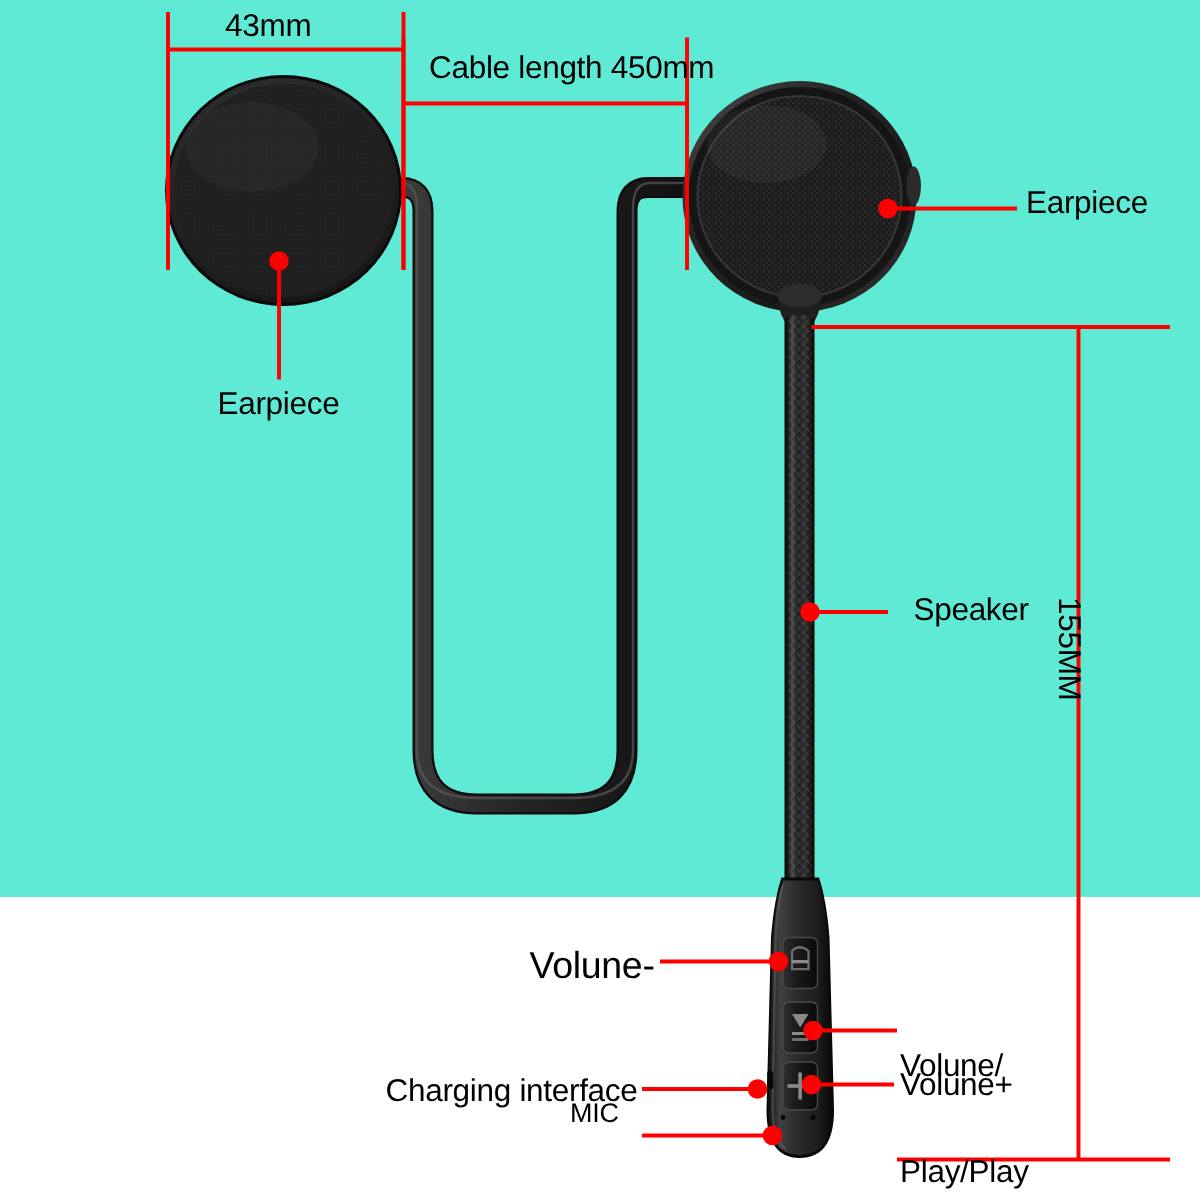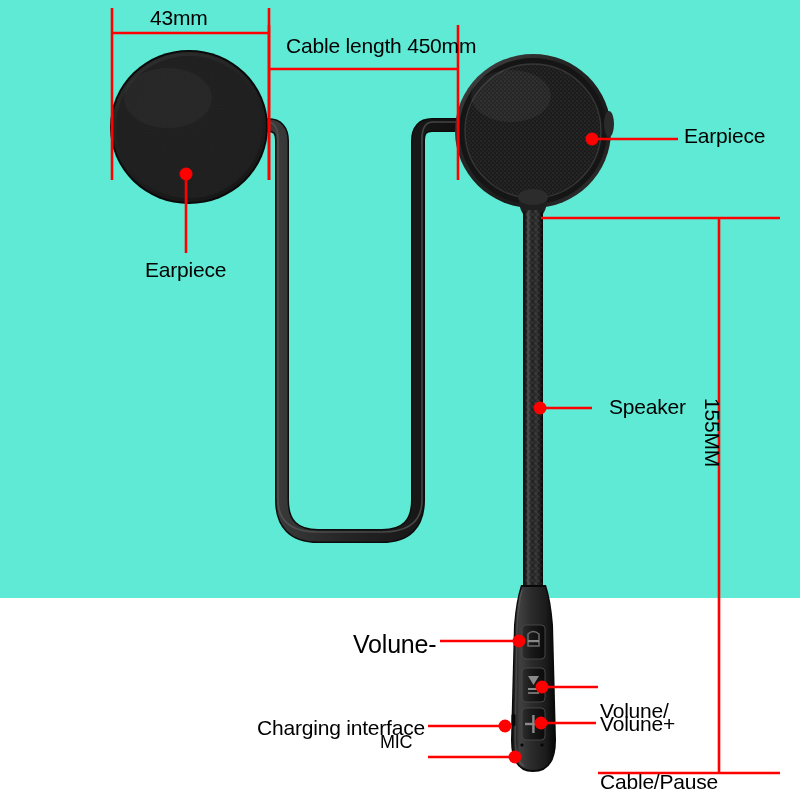--- a/index.html
+++ b/index.html
@@ -303,21 +303,21 @@
   <div class="anno-label label-earL">Earpiece</div>
 
   <div class="anno-label label-earR">Earpiece</div>
 
   <div class="anno-label label-speaker">Speaker</div>
 
   <div class="anno-label label-volminus">Volune-</div>
 
   <div class="anno-label label-power">
     <div>Volune/</div>
-    <div>Cable/Pause</div>
+    <div>Play/Play</div>
   </div>
 
   <div class="anno-label label-volplus">Volune+</div>
 
   <div class="anno-label label-charging">Charging interface</div>
 
   <div class="anno-label label-mic">MIC</div>
 
 </div>
 

